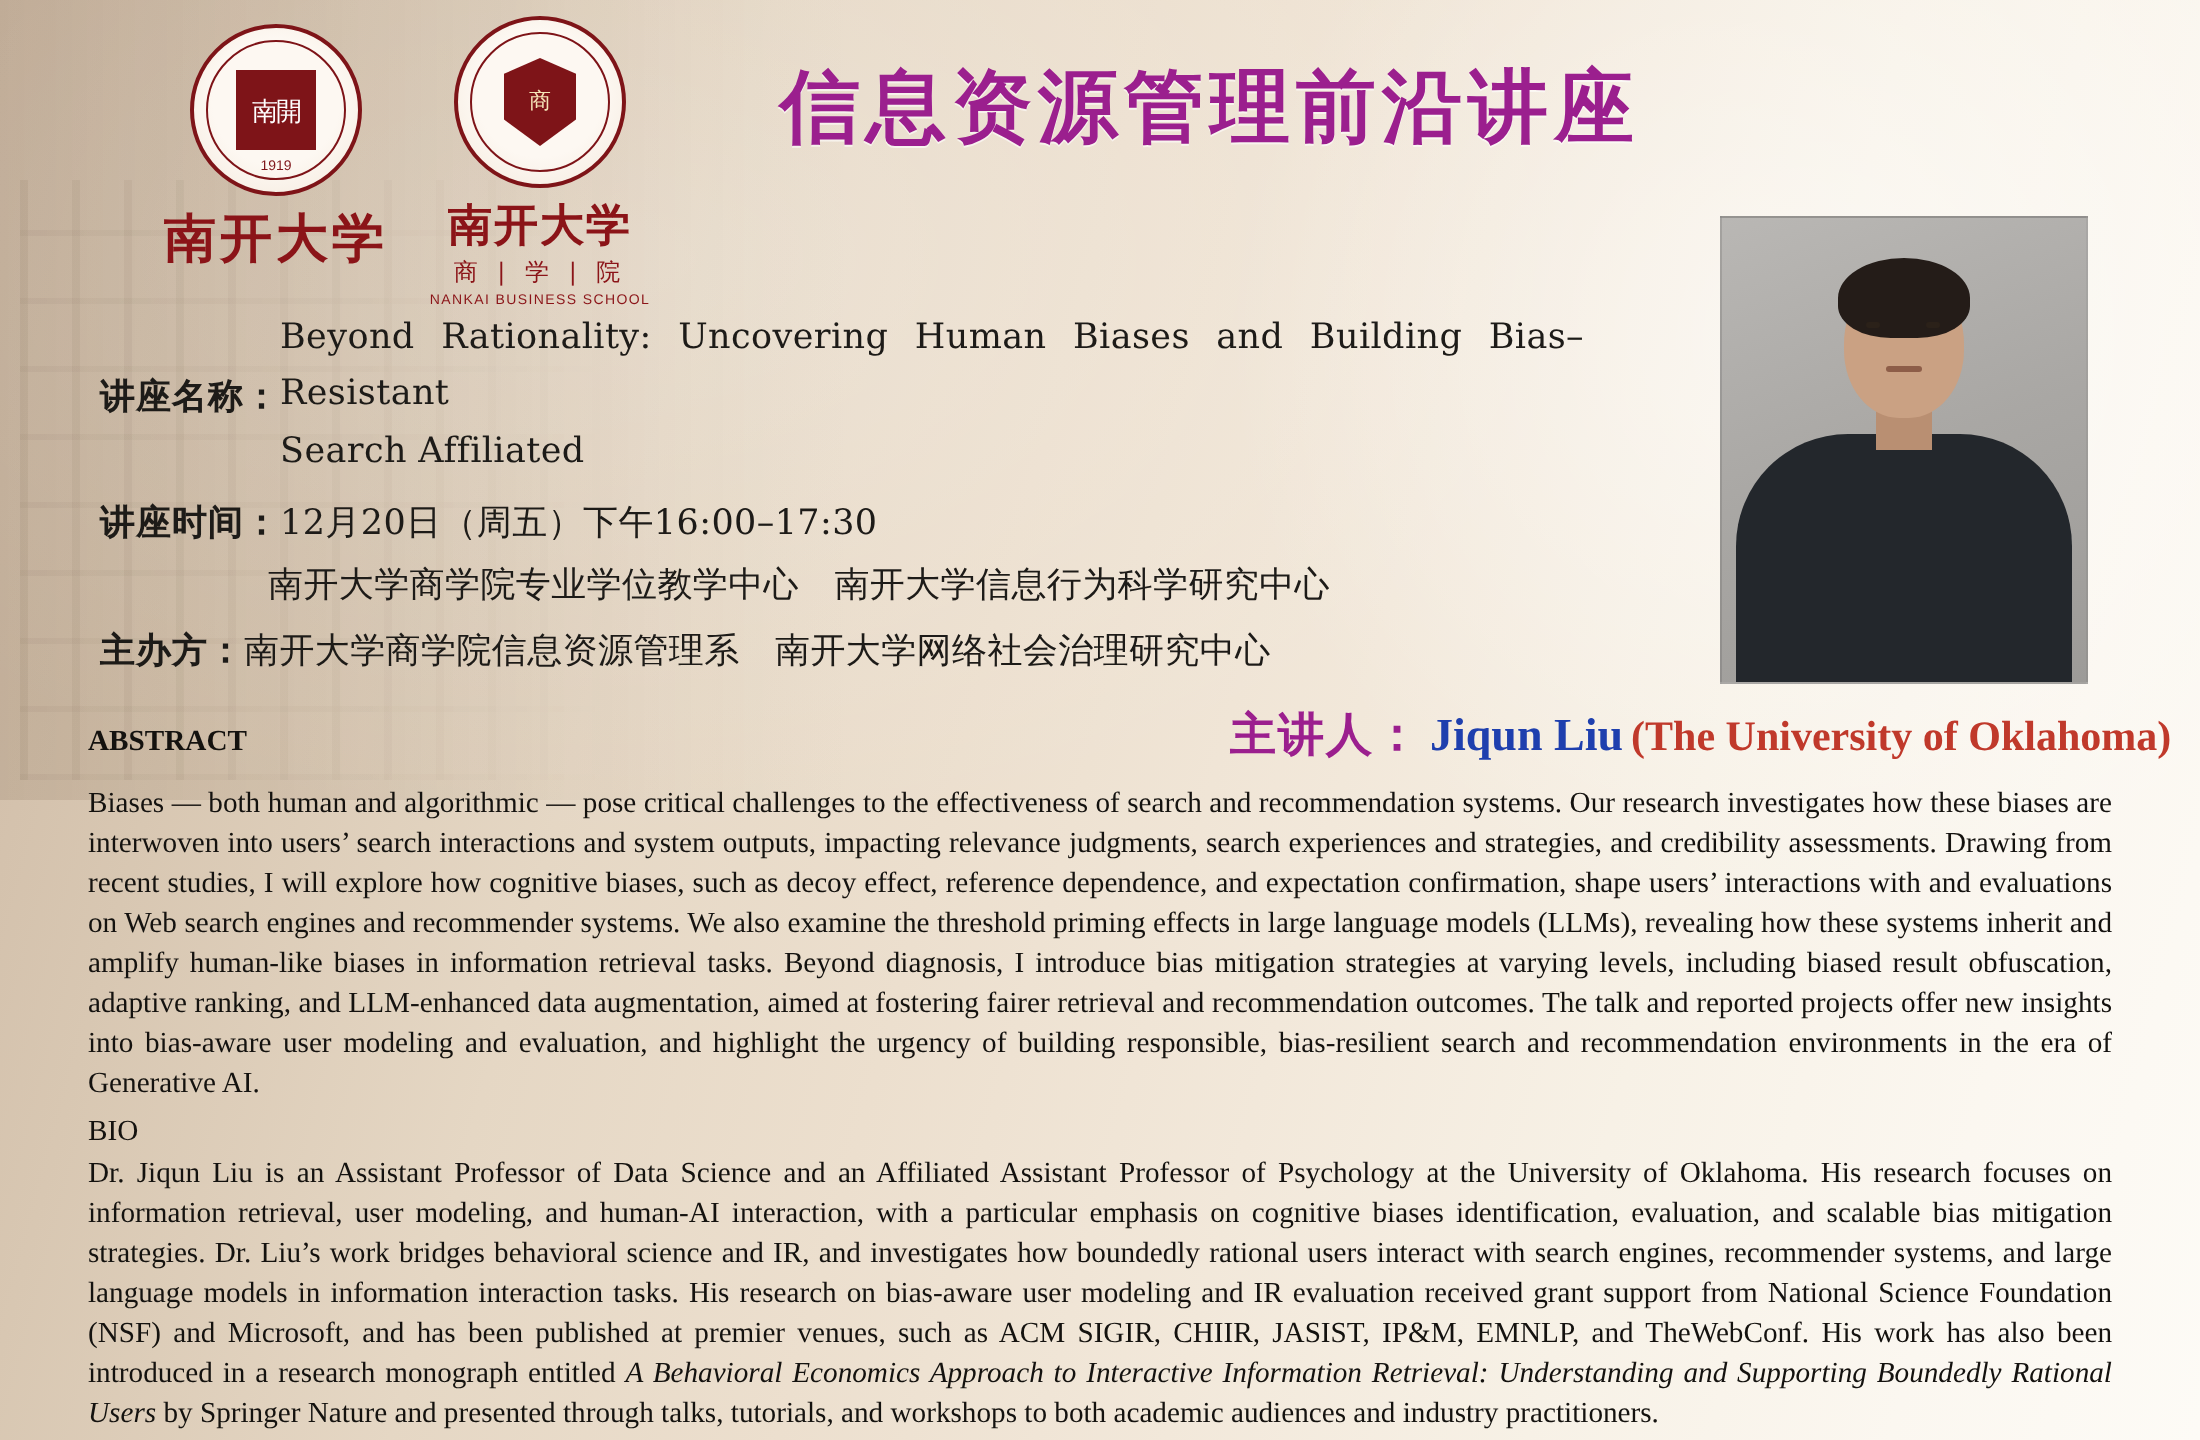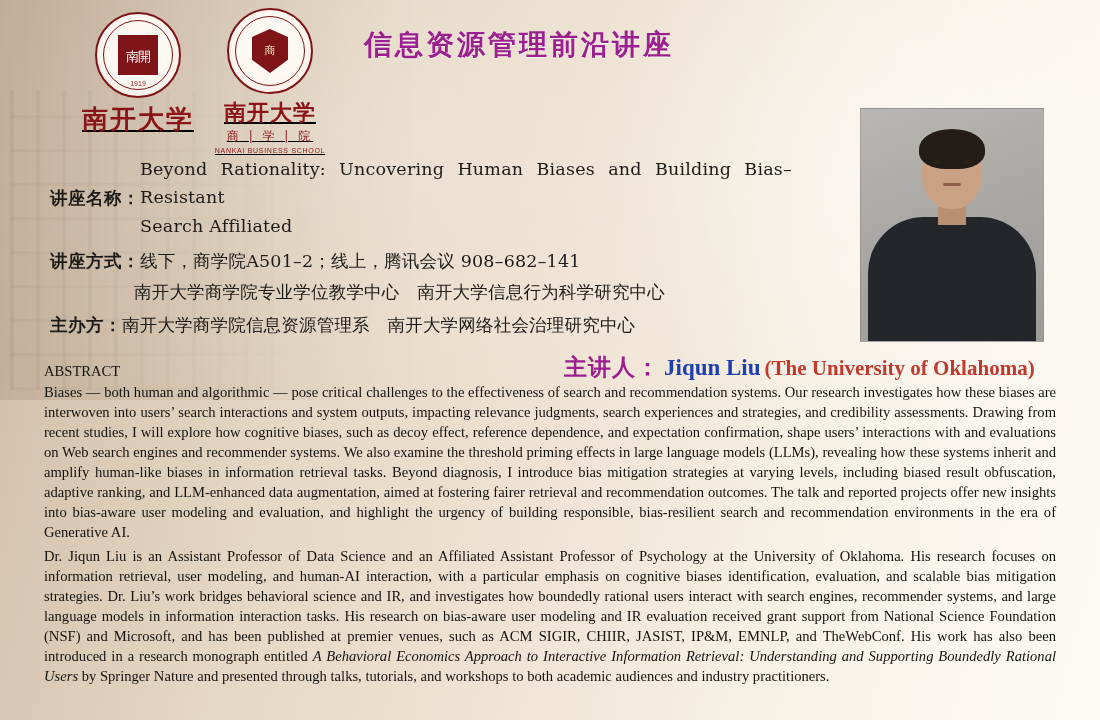--- a/index.html
+++ b/index.html
@@ -44,21 +44,21 @@
     position: absolute;
     right: -120px; top: -140px;
     width: 620px; height: 620px;
     border-radius: 50%;
     background: radial-gradient(circle, rgba(255,255,255,0.55), rgba(255,255,255,0) 68%);
     pointer-events: none;
   }
 
   
   #header { position: relative; height: 150px; }
-  .logo { position: absolute; text-decoration: underline; }
+  .logo { position: absolute; }
   #logo-nku { left: 78px; top: 12px; width: 120px; text-align: center; }
   #logo-nbs { left: 205px; top: 8px; width: 130px; text-align: center; }
   .seal {
     width: 86px; height: 86px; margin: 0 auto;
     border-radius: 50%;
     border: 2.4px solid #7e1418;
     position: relative;
     background: radial-gradient(circle at 50% 45%, #fdf8f2 0 52%, #f3e8db 100%);
   }
   .seal:after {
@@ -113,22 +113,22 @@
   }
   .logo-en {
     color: #8b1418;
     font-size: 7px;
     letter-spacing: .7px;
     margin-top: 2px;
     font-family: "Liberation Sans", sans-serif;
   }
   #poster-title {
     position: absolute;
-    left: 364px; top: 26px;
-    font-size: 28px;
+    left: 390px; top: 26px;
+    font-size: 40px;
     font-weight: bold;
     color: #9b1f8e;
     letter-spacing: 3px;
     font-family: "DejaVu Serif", serif;
     text-shadow: 0 1px 0 rgba(255,255,255,.6);
   }
 
   
   #speaker-photo {
     position: absolute;
@@ -189,41 +189,41 @@
     text-justify: inter-word;
     line-height: 1.62;
     max-width: 652px;
   }
   #title-value .line2 { display: block; }
   #host-line2 { margin-left: 84px; margin-top: -2px; }
 
   
   #speaker-line {
     position: absolute;
-    left: 564px; top: 352px;
+    left: 615px; top: 352px;
     font-weight: bold;
     white-space: nowrap;
   }
   #speaker-label { font-size: 23px; color: #9b1f8e; font-family: "DejaVu Serif", serif; letter-spacing: 1px; }
   #speaker-name { font-size: 23px; color: #1e3fae; font-family: "Liberation Serif", serif; }
   #speaker-affil { font-size: 21px; color: #c0392b; font-family: "Liberation Serif", serif; }
 
   
   #body-text {
     position: absolute;
     left: 44px; top: 362px;
     width: 1012px;
     font-family: "Liberation Serif", serif;
     font-size: 14.6px;
     line-height: 1.37;
     color: #14120f;
     text-align: justify;
   }
   .section-head { font-size: 14.6px; }
-  #abstract-head { margin-bottom: 1px; }
+  #abstract-head { margin-bottom: 11px; font-weight: bold; }
   #bio-head { margin-bottom: 1px; }
   #abstract-body { margin-bottom: 4px; }
   em.bookref { font-style: italic; }
 </style>
 </head>
 <body>
 
 <div id="poster">
   <div id="bg-architecture"></div>
   <div id="bg-glow"></div>
@@ -262,36 +262,37 @@
 
   <div id="info">
     <div class="info-row">
       <div class="info-label">讲座名称：</div>
       <div class="info-value" id="title-value">
         <span>Beyond Rationality: Uncovering Human Biases and Building Bias–Resistant</span>
         <span class="line2">Search Affiliated</span>
       </div>
     </div>
     <div class="info-row">
-      <div class="info-label">讲座方式：</div>
-      <div class="info-value">线下，商学院A501–2；线上，腾讯会议 908–682–141</div>
+      <div class="info-label">讲座时间：</div>
+      <div class="info-value">12月20日（周五）下午16:00–17:30</div>
     </div>
     <div class="info-row">
       <div class="info-value" id="host-line2">南开大学商学院专业学位教学中心　南开大学信息行为科学研究中心</div>
     </div>
     <div class="info-row">
       <div class="info-label">主办方：</div>
       <div class="info-value">南开大学商学院信息资源管理系　南开大学网络社会治理研究中心</div>
     </div>
   </div>
 
   <div id="speaker-line">
     <span id="speaker-label">主讲人：</span>
     <span id="speaker-name">Jiqun Liu</span>
     <span id="speaker-affil">(The University of Oklahoma)</span>
   </div>
 
   <div id="body-text">
     <div class="section-head" id="abstract-head">ABSTRACT</div>
     <div id="abstract-body">Biases — both human and algorithmic — pose critical challenges to the effectiveness of search and recommendation systems. Our research investigates how these biases are interwoven into users’ search interactions and system outputs, impacting relevance judgments, search experiences and strategies, and credibility assessments. Drawing from recent studies, I will explore how cognitive biases, such as decoy effect, reference dependence, and expectation confirmation, shape users’ interactions with and evaluations on Web search engines and recommender systems. We also examine the threshold priming effects in large language models (LLMs), revealing how these systems inherit and amplify human-like biases in information retrieval tasks. Beyond diagnosis, I introduce bias mitigation strategies at varying levels, including biased result obfuscation, adaptive ranking, and LLM-enhanced data augmentation, aimed at fostering fairer retrieval and recommendation outcomes. The talk and reported projects offer new insights into bias-aware user modeling and evaluation, and highlight the urgency of building responsible, bias-resilient search and recommendation environments in the era of Generative AI.</div>
+    <div class="section-head" id="bio-head">BIO</div>
     <div><span>Dr. Jiqun Liu is an Assistant Professor of Data Science and an Affiliated Assistant Professor of Psychology at the University of Oklahoma. His research focuses on information retrieval, user modeling, and human-AI interaction, with a particular emphasis on cognitive biases identification, evaluation, and scalable bias mitigation strategies. Dr. Liu’s work bridges behavioral science and IR, and investigates how boundedly rational users interact with search engines, recommender systems, and large language models in information interaction tasks. His research on bias-aware user modeling and IR evaluation received grant support from National Science Foundation (NSF) and Microsoft, and has been published at premier venues, such as ACM SIGIR, CHIIR, JASIST, IP&amp;M, EMNLP, and TheWebConf. His work has also been introduced in a research monograph entitled </span><em class="bookref">A Behavioral Economics Approach to Interactive Information Retrieval: Understanding and Supporting Boundedly Rational Users</em><span> by Springer Nature and presented through talks, tutorials, and workshops to both academic audiences and industry practitioners.</span></div>
   </div>
 </div>
 
 </body></html>

